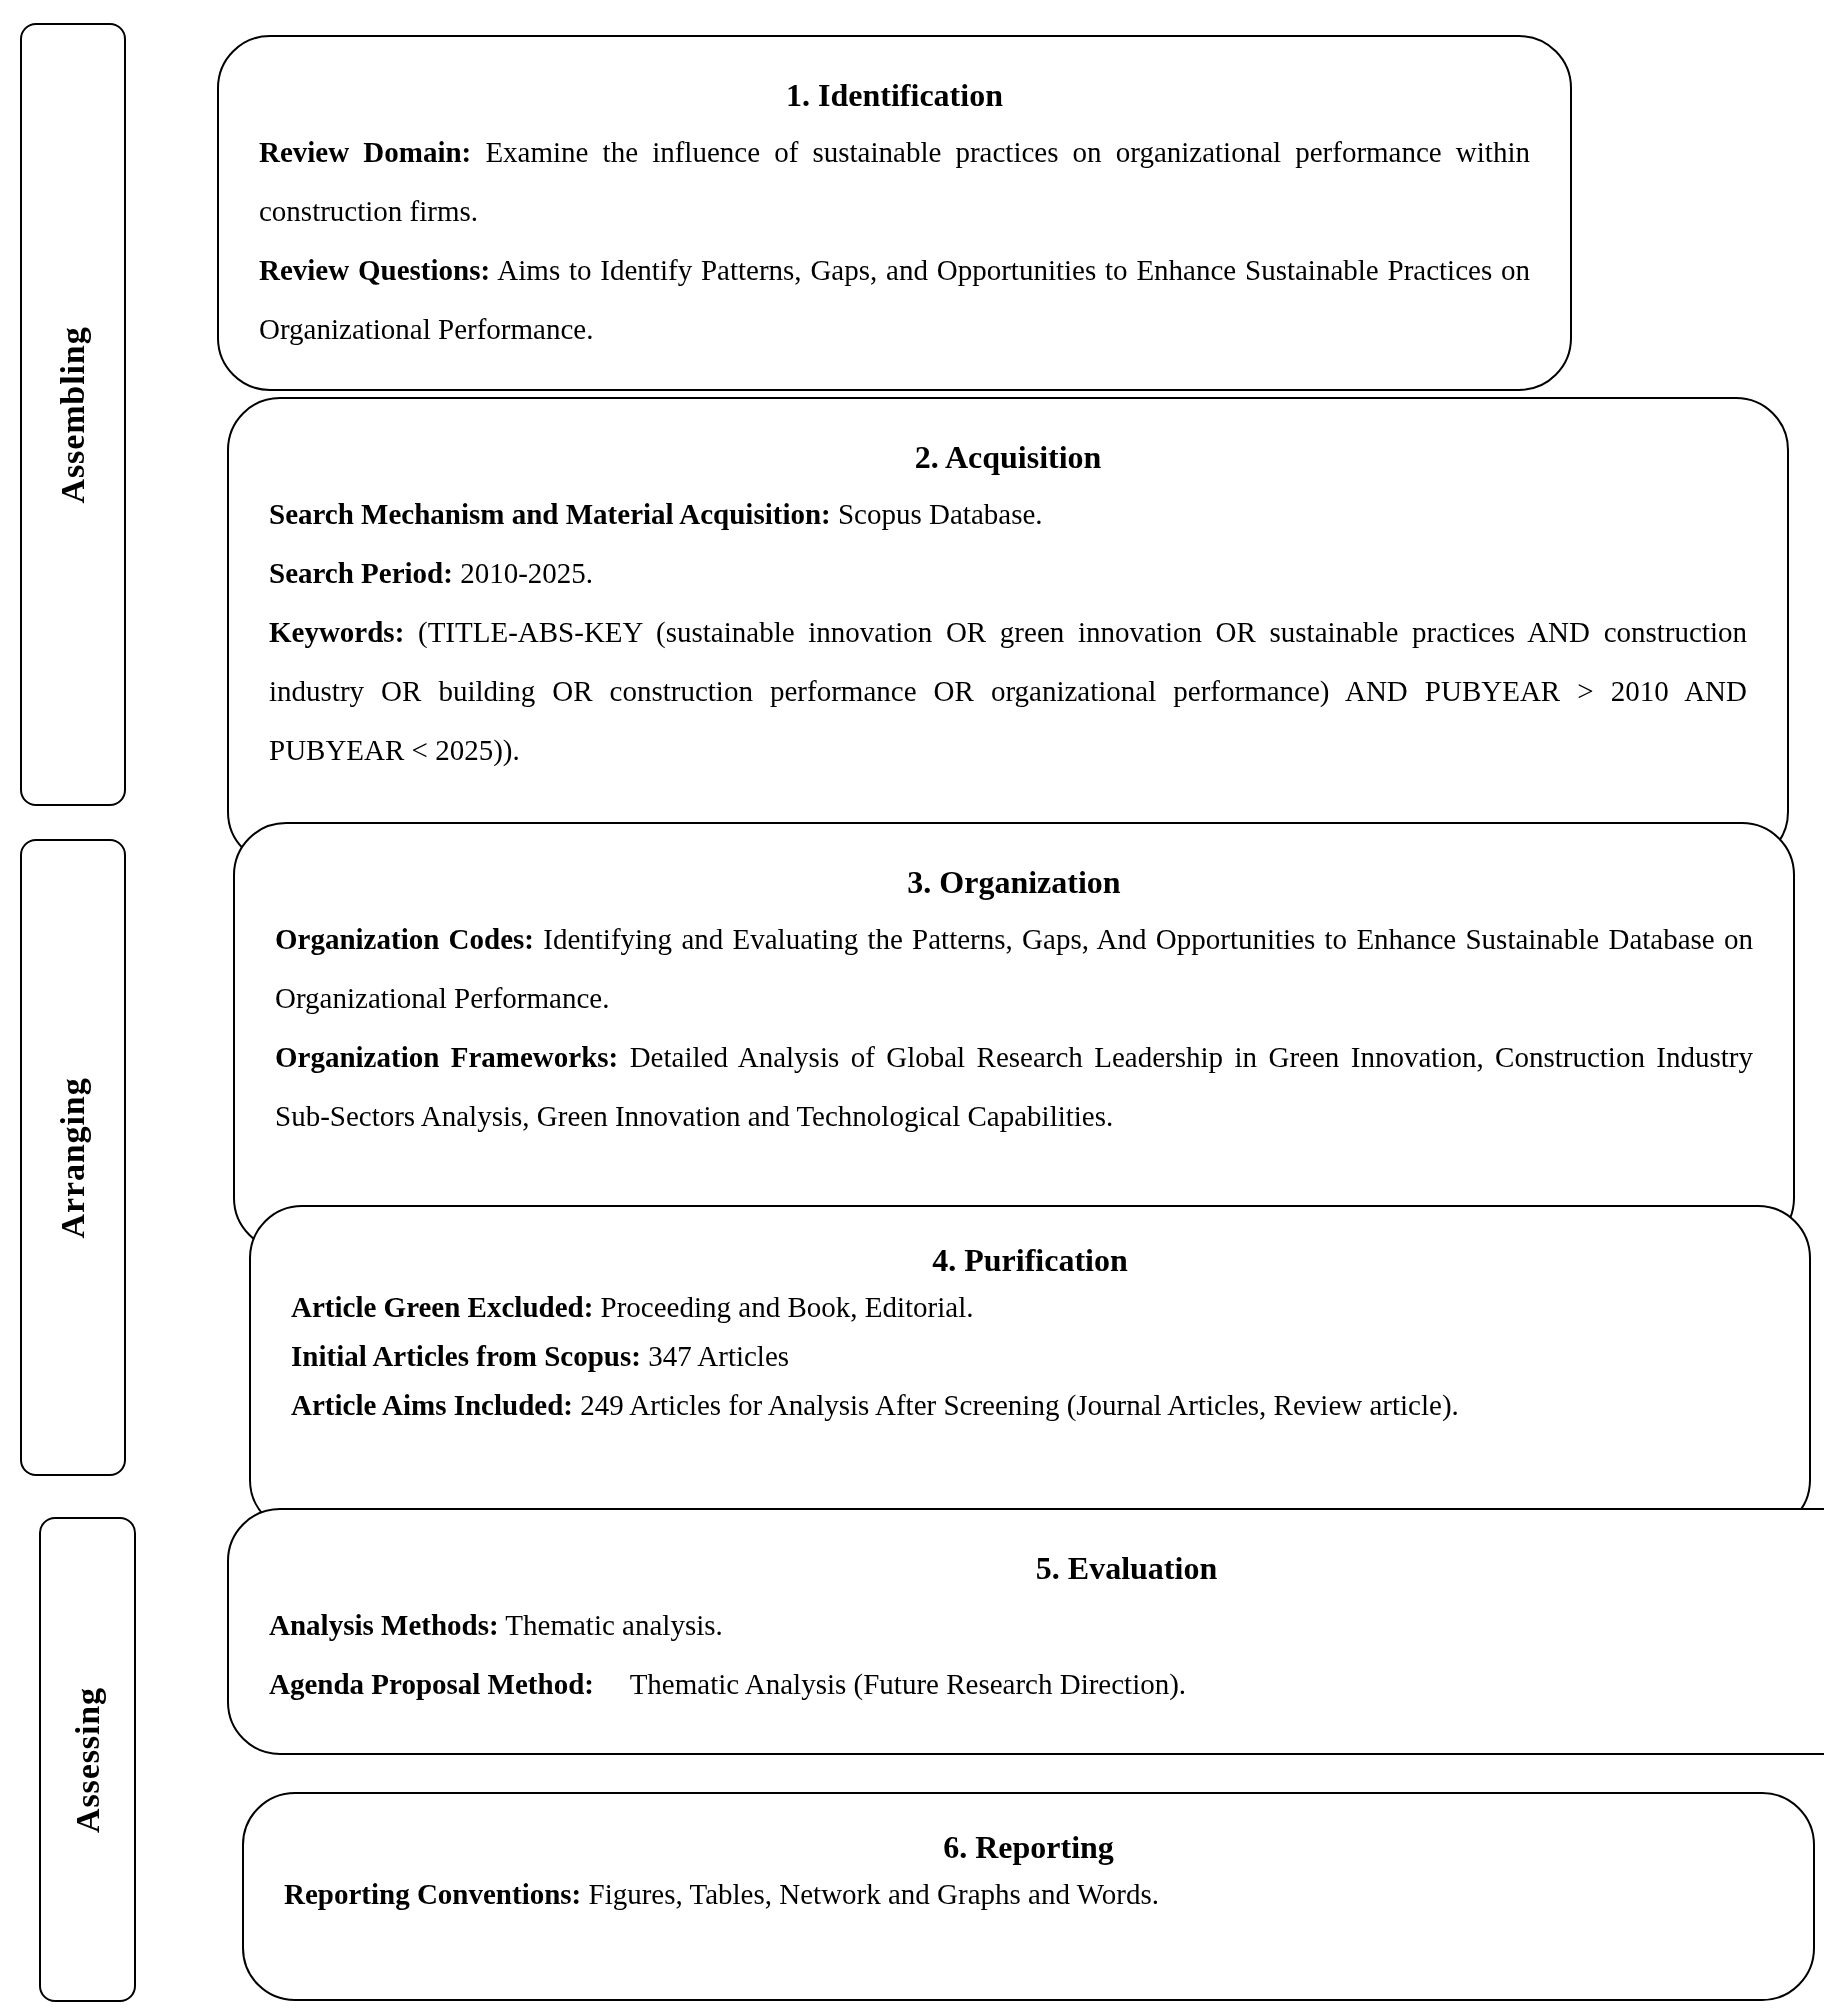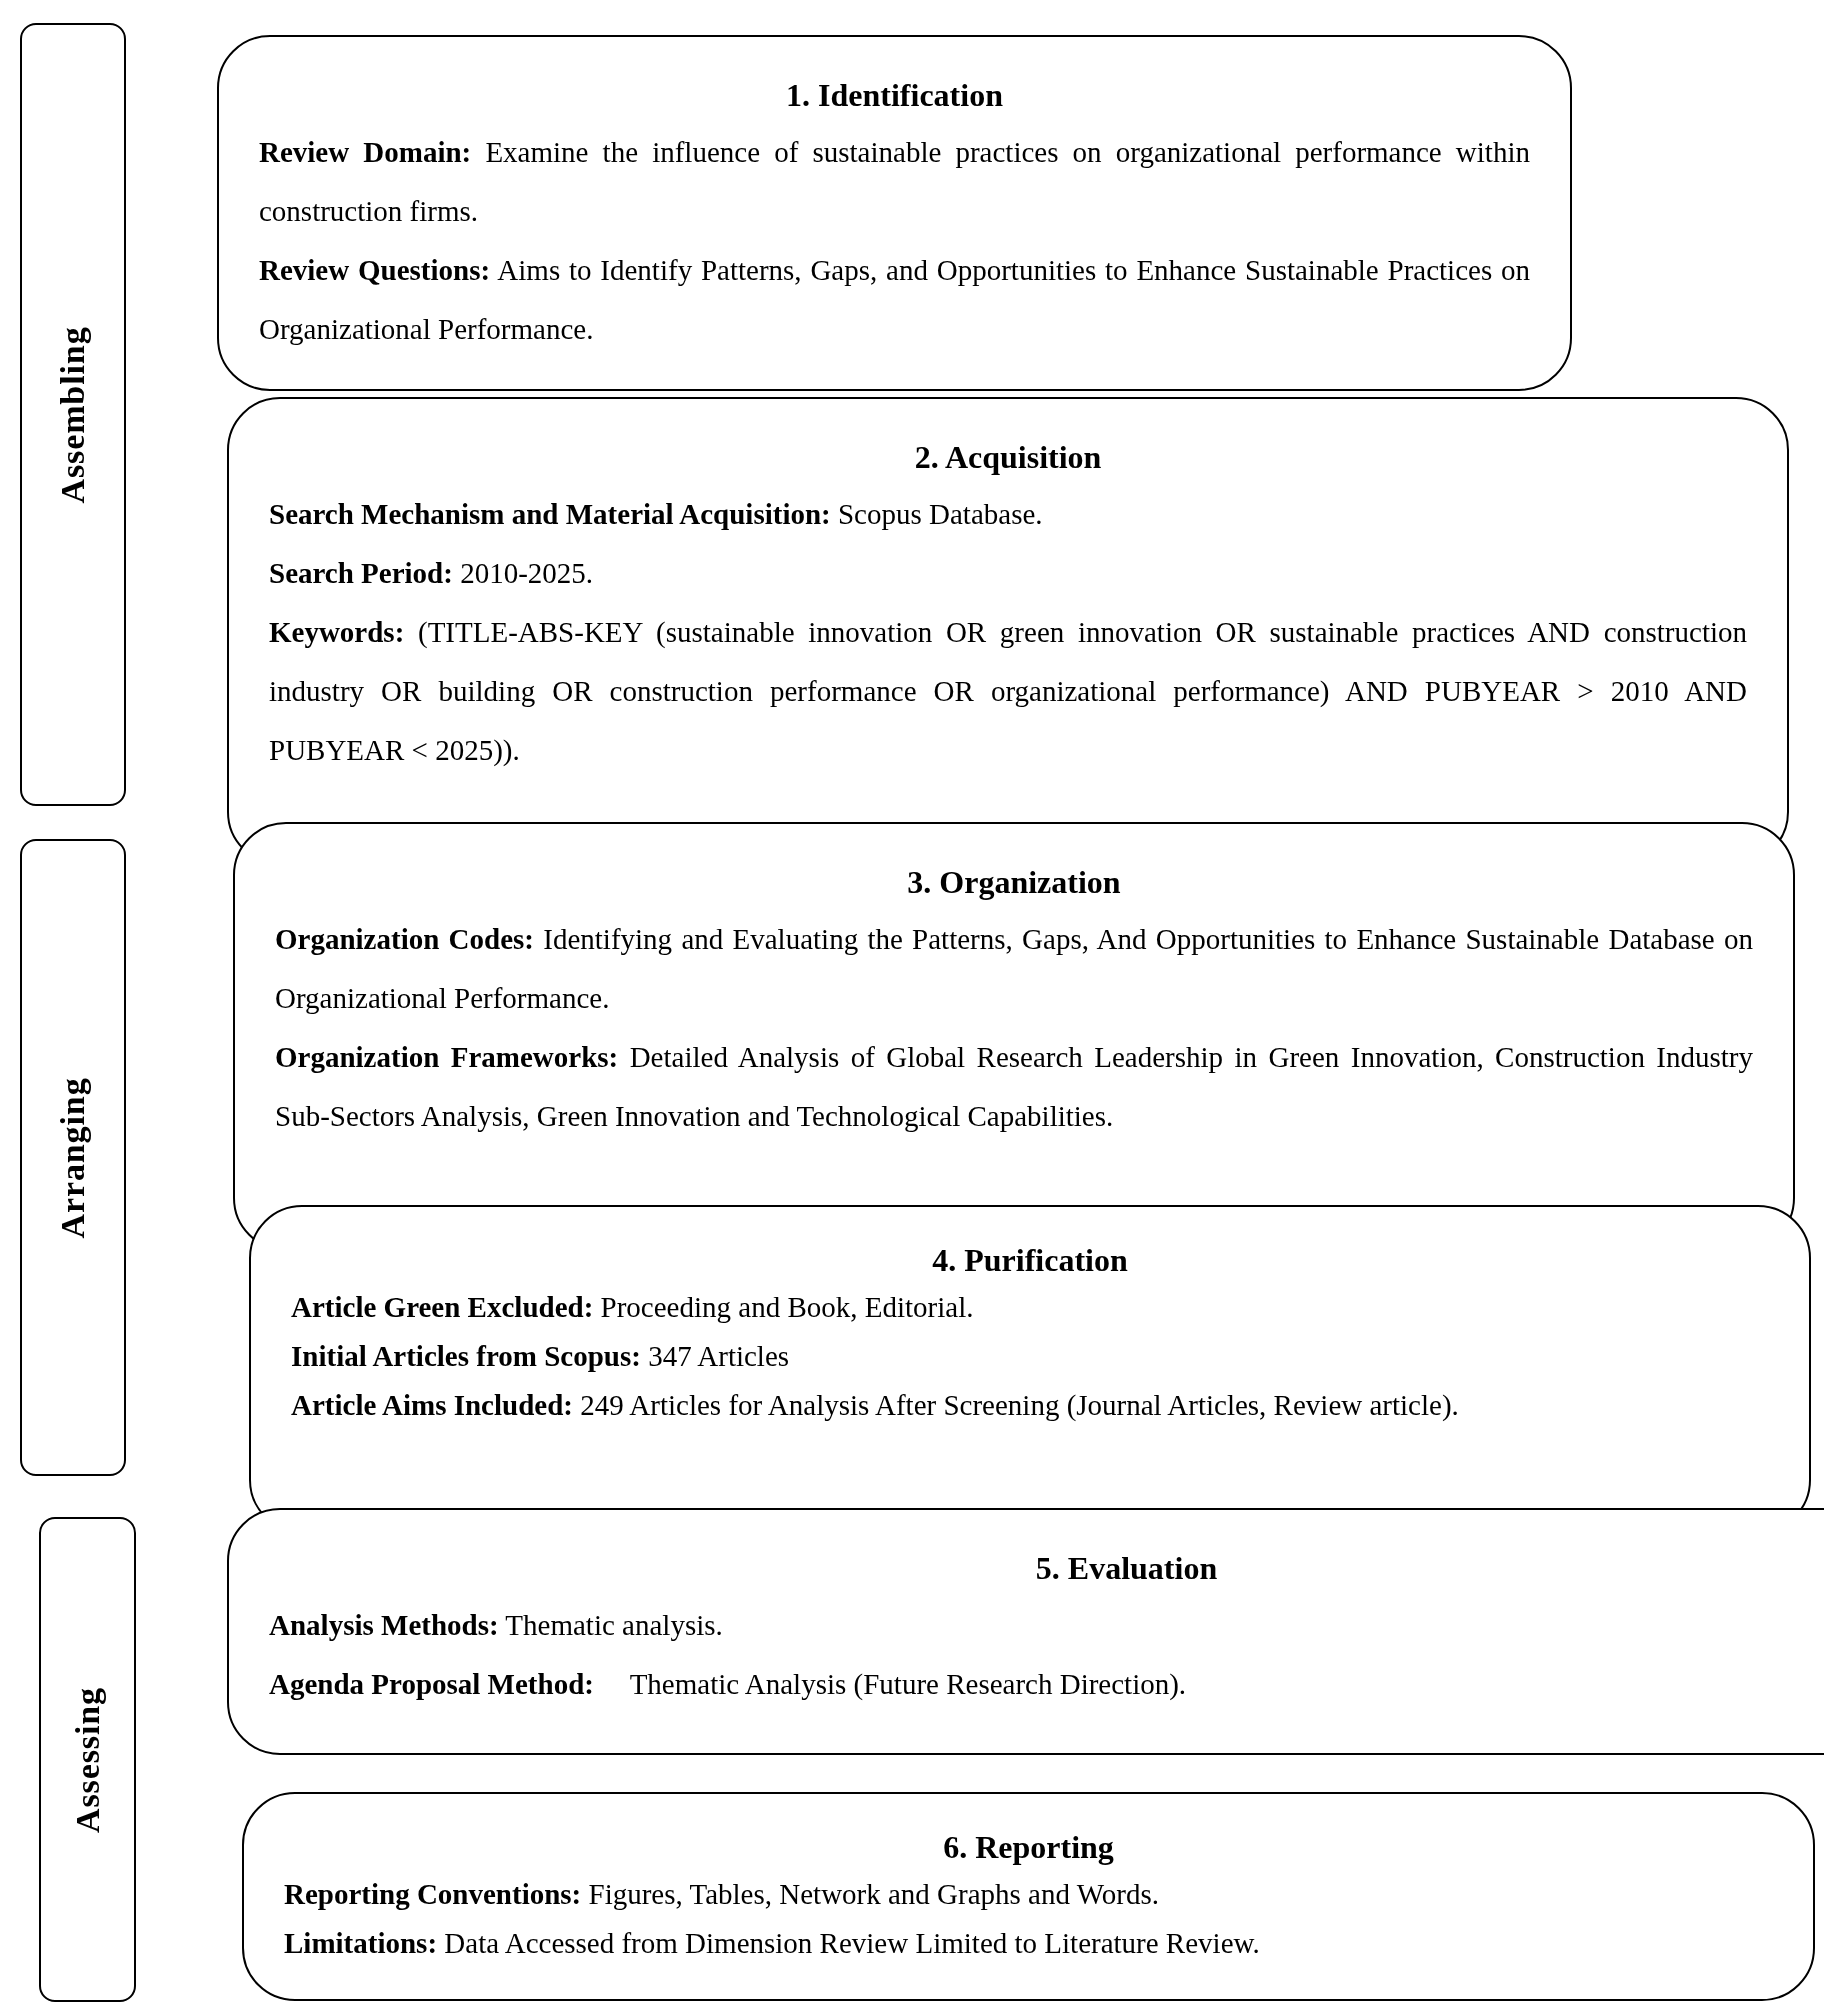--- a/index.html
+++ b/index.html
@@ -69,15 +69,14 @@
 
 <div class="box" style="left:227px; top:1508px; width:1799px; height:247px;">
   <div class="box-title">5. Evaluation</div>
   <p style="padding-left:0;"><b>Analysis Methods:</b><span> Thematic analysis.</span></p>
   <p style="white-space:pre;"><b>Agenda Proposal Method:</b><span>     Thematic Analysis (Future Research Direction).</span></p>
 </div>
 
 <div class="box tight" style="left:242px; top:1792px; width:1573px; height:209px;">
   <div class="box-title">6. Reporting</div>
   <p><b>Reporting Conventions:</b><span> Figures, Tables, Network and Graphs and Words.</span></p>
-  <p><b>Limitations:</b><span> Data Accessed from Dimension Review Limited to Literature Review.</span></p>
 </div>
 
 
 </body></html>

